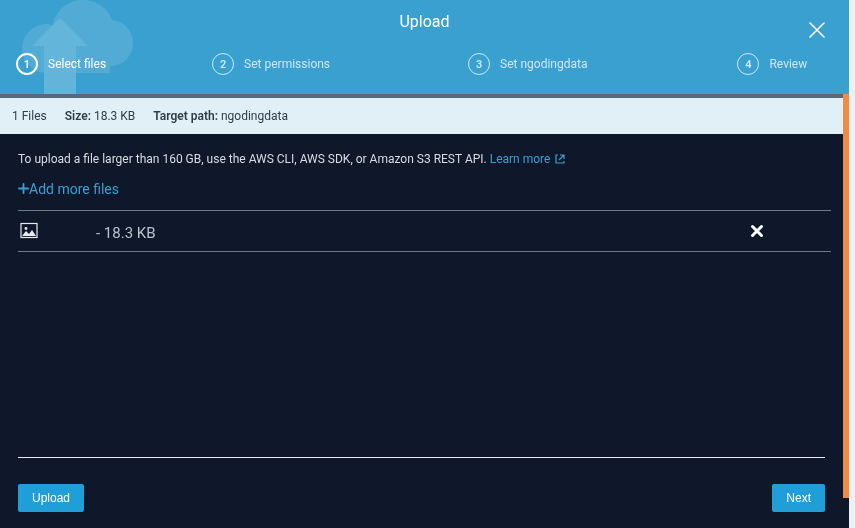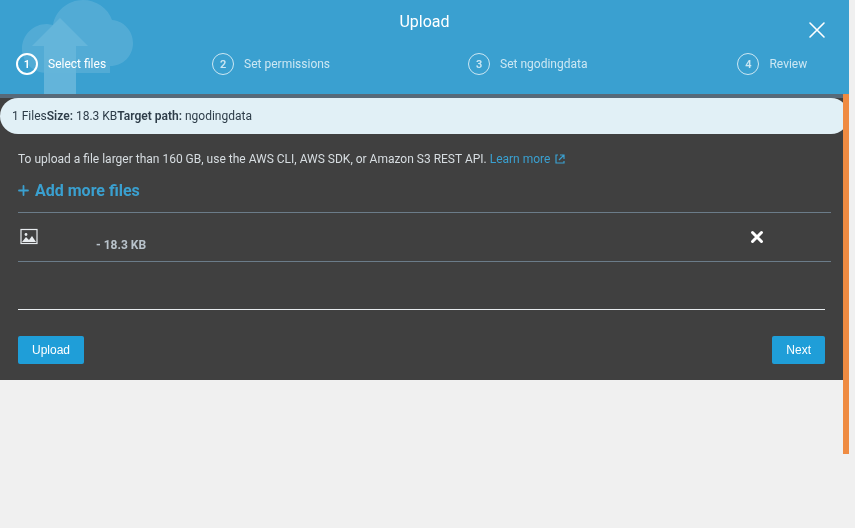--- a/index.html
+++ b/index.html
@@ -6,22 +6,22 @@
     body {
       font-family: -apple-system, BlinkMacSystemFont, "Segoe UI", Roboto, Arial, sans-serif;
       background: #f0f0f0;
       width: 855px;
       height: 528px;
       overflow: hidden;
       position: relative;
     }
     .app {
       width: 849px;
-      height: 380px;
-      background: #404040;
+      height: 528px;
+      background: #0f172a;
       position: relative;
     }
     .header-bar {
       background: #3aa0d0;
       height: 94px;
       position: relative;
       overflow: hidden;
     }
     .cloud-bg {
       position: absolute;
@@ -93,21 +93,21 @@
     }
 
     .info-bar {
       background: #e1f0f6;
       height: 36px;
       display: flex;
       align-items: center;
       padding: 18px 12px;
       font-size: 12px;
       color: #2e3d49;
-      border-radius: 18px;
+      gap: 18px;
     }
     .info-seg { white-space: nowrap; }
     .info-seg .label { font-weight: 600; }
 
     .main {
       padding: 18px 18px 0 18px;
       color: #d7dde1;
     }
     .notice {
       font-size: 12px;
@@ -115,24 +115,23 @@
     }
     .notice a {
       color: #3aa0d0;
       text-decoration: none;
       cursor: pointer;
     }
     .ext-icon { display:inline-block; vertical-align: middle; margin-left: 2px;}
     .add-more {
       display: inline-flex;
       align-items: center;
-      gap: 6px;
       color: #3aa0d0;
-      font-size: 16px;
-      font-weight: 700;
+      font-size: 14px;
+      font-weight: 400;
       margin-top: 14px;
       cursor: pointer;
     }
     .file-list {
       margin-top: 12px;
     }
     .file-row {
       border-top: 1px solid #6b7c89;
       border-bottom: 1px solid #6b7c89;
       display: flex;
@@ -149,24 +148,23 @@
     }
     .file-meta {
       flex: 1;
       margin-left: 40px;
     }
     .file-name {
       font-size: 12.5px;
       color: #fff;
     }
     .file-size {
-      font-size: 12px;
+      font-size: 15px;
       color: #b9c3cb;
-      margin-top: 16px;
-      font-weight: bold;
+      margin-top: 4px;
     }
     .file-remove {
       width: 16px;
       height: 16px;
       color: #fff;
       cursor: pointer;
       margin-right: 62px;
     }
 
     .bottom-line {

